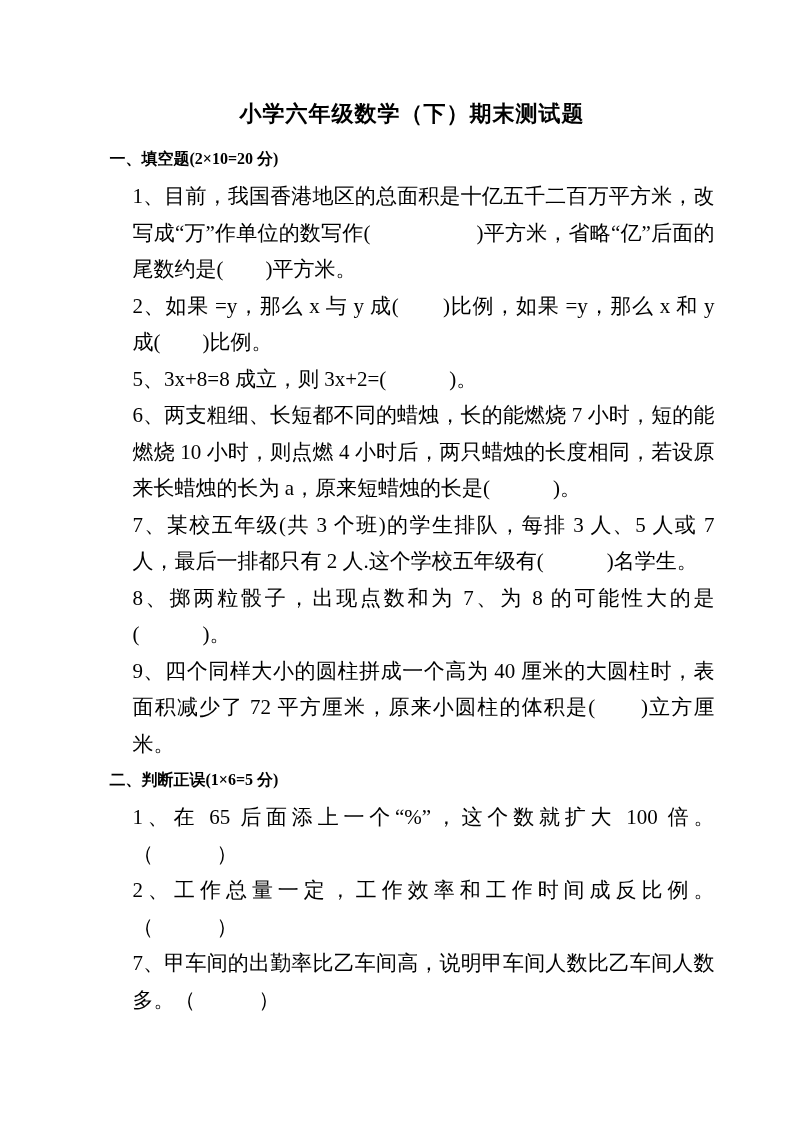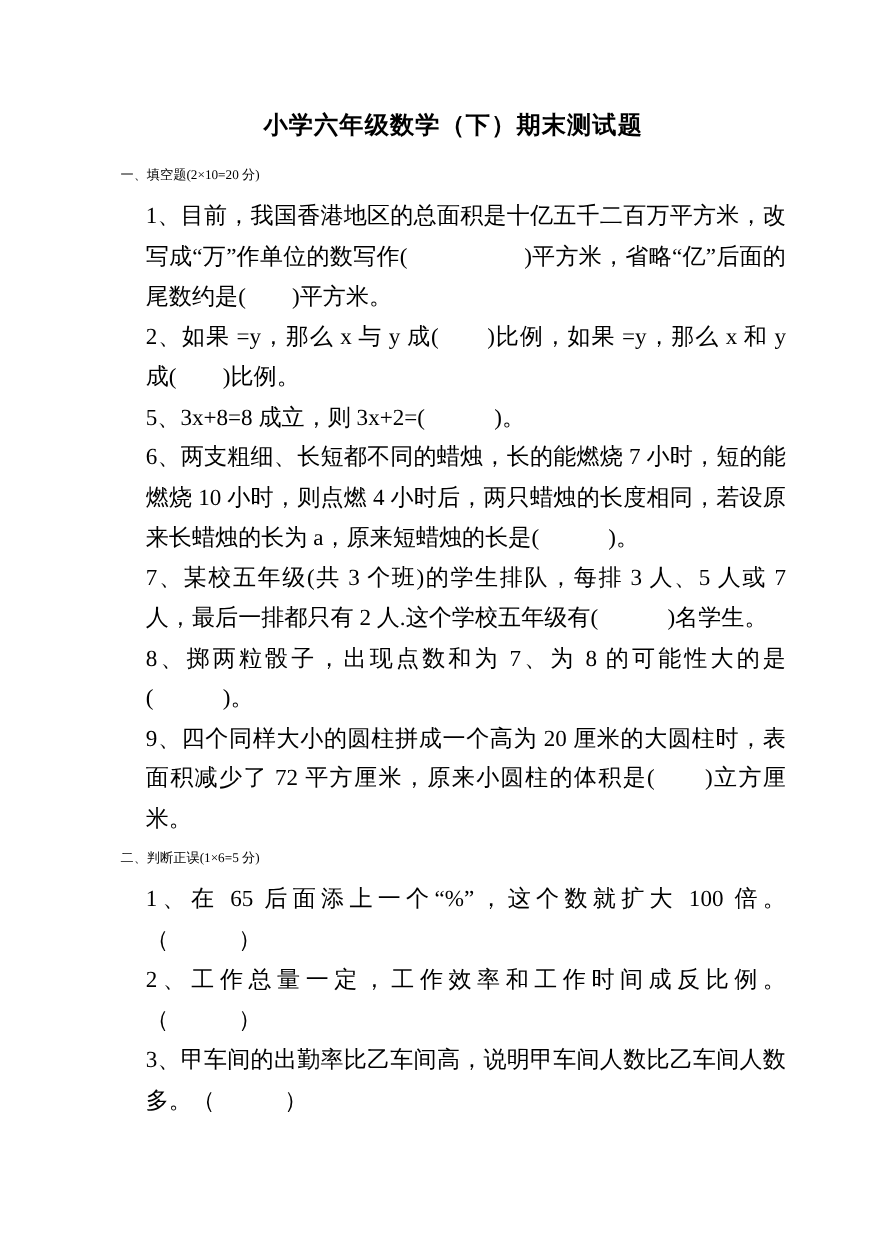--- a/index.html
+++ b/index.html
@@ -19,22 +19,22 @@
   }
   .doc-title {
     text-align: center;
     font-size: 22px;
     font-weight: bold;
     line-height: 32px;
     letter-spacing: 1px;
     margin-bottom: 16px;
   }
   .section-heading {
-    font-size: 12px;
-    font-weight: normal;
+    font-size: 16px;
+    font-weight: bold;
     line-height: 26px;
     margin-top: 5px;
     margin-bottom: 6px;
   }
   .items {
     padding-left: 23px;
   }
   .question {
     font-size: 21px;
     line-height: 36.5px;
@@ -50,26 +50,26 @@
 
   <section>
     <h2 class="section-heading">一、填空题(2×10=20 分)</h2>
     <div class="items">
       <p class="question">1、目前，我国香港地区的总面积是十亿五千二百万平方米，改写成“万”作单位的数写作(　　　　　)平方米，省略“亿”后面的尾数约是(　　)平方米。</p>
       <p class="question">2、如果 =y，那么 x 与 y 成(　　)比例，如果 =y，那么 x 和 y 成(　　)比例。</p>
       <p class="question">5、3x+8=8 成立，则 3x+2=(　　　)。</p>
       <p class="question">6、两支粗细、长短都不同的蜡烛，长的能燃烧 7 小时，短的能燃烧 10 小时，则点燃 4 小时后，两只蜡烛的长度相同，若设原来长蜡烛的长为 a，原来短蜡烛的长是(　　　)。</p>
       <p class="question">7、某校五年级(共 3 个班)的学生排队，每排 3 人、5 人或 7 人，最后一排都只有 2 人.这个学校五年级有(　　　)名学生。</p>
       <p class="question">8、掷两粒骰子，出现点数和为 7、为 8 的可能性大的是(　　　)。</p>
-      <p class="question">9、四个同样大小的圆柱拼成一个高为 20 厘米的大圆柱时，表面积减少了 72 平方厘米，原来小圆柱的体积是(　　)立方厘米。</p>
+      <p class="question">9、四个同样大小的圆柱拼成一个高为 40 厘米的大圆柱时，表面积减少了 72 平方厘米，原来小圆柱的体积是(　　)立方厘米。</p>
     </div>
   </section>
 
   <section>
     <h2 class="section-heading">二、判断正误(1×6=5 分)</h2>
     <div class="items">
       <p class="question">1、在 65 后面添上一个“%”，这个数就扩大 100 倍。　　（　　　）</p>
       <p class="question">2、工作总量一定，工作效率和工作时间成反比例。　　（　　　）</p>
-      <p class="question">3、甲车间的出勤率比乙车间高，说明甲车间人数比乙车间人数多。（　　　）</p>
+      <p class="question">7、甲车间的出勤率比乙车间高，说明甲车间人数比乙车间人数多。（　　　）</p>
     </div>
   </section>
 
 </div>
 
 </body></html>

